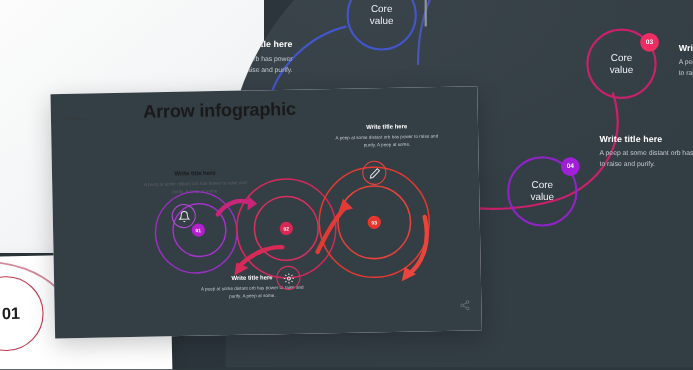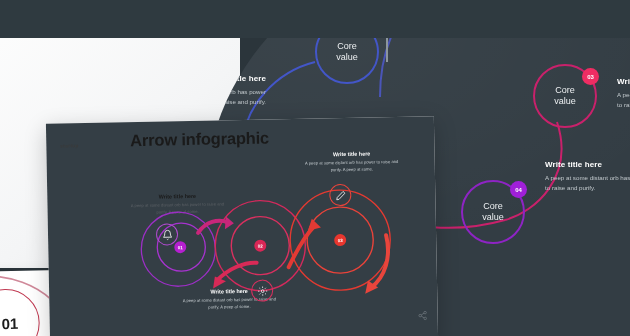--- a/index.html
+++ b/index.html
@@ -2,21 +2,21 @@
 <html><head>
 <meta charset="utf-8">
 <style>
   * { margin:0; padding:0; box-sizing:border-box; }
   html,body { width:630px; height:336px; overflow:hidden; }
   body {
     font-family:"Liberation Sans", sans-serif;
     background:#2f3a40;
     position:relative;
   }
-  .stage { position:absolute; inset:0; overflow:hidden; background:#2b353b;margin-top:38px; }
+  .stage { position:absolute; inset:0; overflow:hidden; background:#2b353b; }
 
   
   .slide-core {
     position:absolute; left:205px; top:-96px;
     width:560px; height:430px;
     background:#333d44;
     border-radius:50% 0 0 0 / 60% 0 0 0;
     overflow:hidden;
   }
   .slide-core::before{

